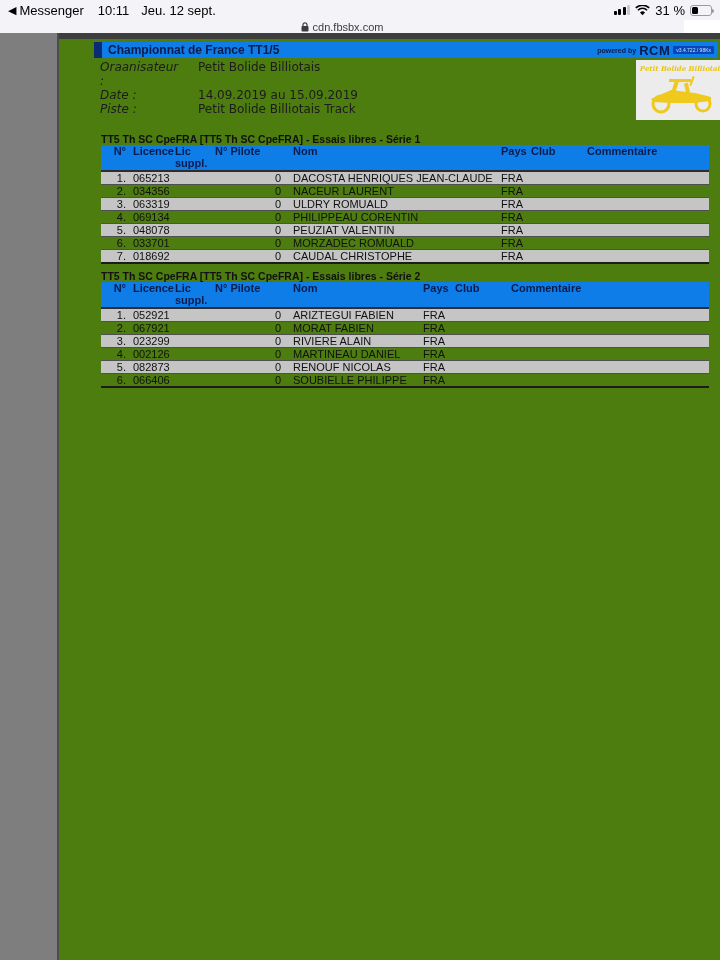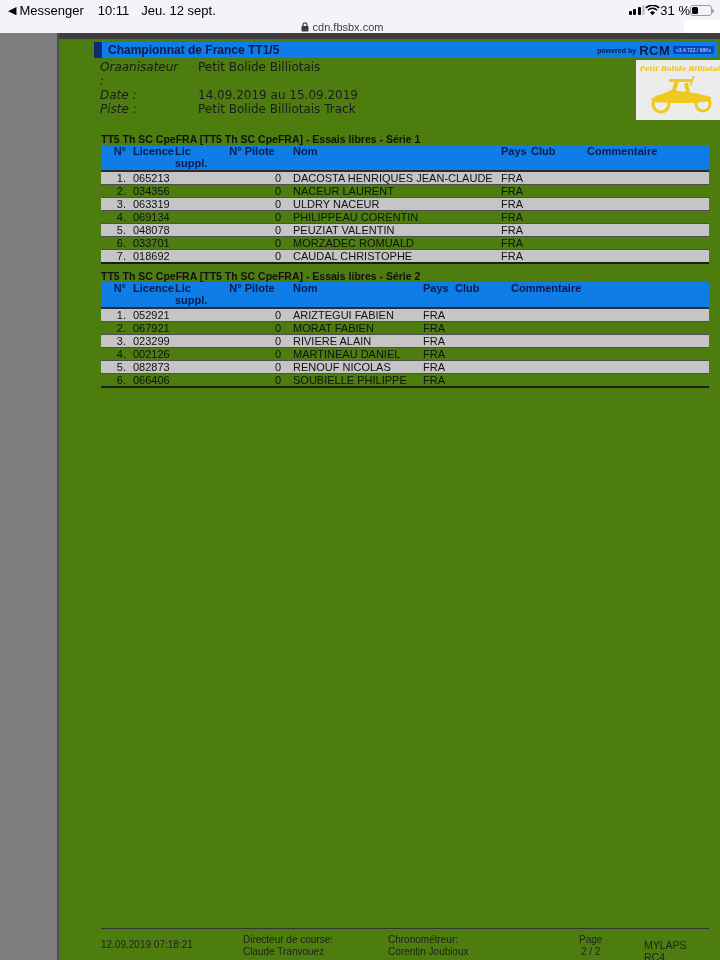--- a/index.html
+++ b/index.html
@@ -10,21 +10,21 @@
   .statusbar {
     position:absolute; left:0; top:0; width:720px; height:20px;
     background:#F4F3F8; display:flex; align-items:center; justify-content:space-between;
     padding:0 8px; font-size:13px; color:#000;
   }
   .sb-left { display:flex; align-items:center; gap:4px; }
   .back-chip { display:flex; align-items:center; gap:3px; cursor:default; }
   .back-chevron { font-size:11px; line-height:1; }
   .sb-time { font-weight:normal; margin-left:10px; }
   .sb-date { margin-left:8px; }
-  .sb-right { display:flex; align-items:center; }
+  .sb-right { display:flex; align-items:center; gap:5px; }
   .signal { display:flex; align-items:flex-end; gap:1.5px; height:10px; }
   .signal i { display:block; width:3px; background:#000; border-radius:1px; }
   .signal i:nth-child(1){height:4px;} .signal i:nth-child(2){height:6px;}
   .signal i:nth-child(3){height:8px;} .signal i:nth-child(4){height:10px; background:#c9c9cd;}
   .battery { position:relative; width:22px; height:11px; border:1px solid #9a9aa0; border-radius:3px; }
   .battery .level { position:absolute; left:1px; top:1px; bottom:1px; width:30%; background:#000; border-radius:1.5px; }
   .battery .nub { position:absolute; right:-3px; top:3px; width:2px; height:4px; background:#9a9aa0; border-radius:0 2px 2px 0; }
   .urlbar {
     position:absolute; left:0; top:20px; width:684px; height:13px;
     background:#F4F3F8; display:flex; align-items:center; justify-content:center;
@@ -67,21 +67,21 @@
   .section-title { position:absolute; font-size:10.5px; font-weight:bold; color:#111; left:42px; }
   .st1 { top:100px; } .st2 { top:237px; }
   .tbl { position:absolute; left:42px; border-collapse:collapse; table-layout:fixed; width:608px; font-size:11px; color:#111; }
   .tbl1 { top:112px; } .tbl2 { top:249px; }
   .tbl thead th {
     background:#0E7DE7; color:#0A1C4D; font-size:11px; font-weight:bold; text-align:left;
     padding:1px 0 1px 4px; vertical-align:top; border-bottom:2px solid #2d2d2d;
     white-space:pre-line; line-height:11.5px;
   }
   .tbl thead th.hc0 { text-align:right; padding-right:3px; }
-  .tbl thead th.hc3 { text-align:center; }
+  .tbl thead th.hc3 { }
   .tbl tbody td {
     height:12.4px; line-height:12px; padding:0 0 0 4px;
     border-bottom:1px solid #4f4f4f; overflow:hidden; white-space:nowrap;
   }
   .tbl tbody tr:nth-child(odd) { background:#C5C5C5; }
   .tbl tbody tr:last-child td { border-bottom:2px solid #1c1c1c; }
   .tbl tbody td.c0 { text-align:right; padding-right:3px; }
   .tbl tbody td.c3 { text-align:right; padding-right:8px; }
 
   
@@ -223,21 +223,21 @@
             <td class="c4">NACEUR LAURENT</td>
             <td class="c5">FRA</td>
             <td class="c6"></td>
             <td class="c7"></td>
           </tr>
           <tr>
             <td class="c0">3.</td>
             <td class="c1">063319</td>
             <td class="c2"></td>
             <td class="c3">0</td>
-            <td class="c4">ULDRY NACEUR</td>
+            <td class="c4">ULDRY ROMUALD</td>
             <td class="c5">FRA</td>
             <td class="c6"></td>
             <td class="c7"></td>
           </tr>
           <tr>
             <td class="c0">4.</td>
             <td class="c1">069134</td>
             <td class="c2"></td>
             <td class="c3">0</td>
             <td class="c4">PHILIPPEAU CORENTIN</td>
@@ -360,31 +360,15 @@
             <td class="c2"></td>
             <td class="c3">0</td>
             <td class="c4">SOUBIELLE PHILIPPE</td>
             <td class="c5">FRA</td>
             <td class="c6"></td>
             <td class="c7"></td>
           </tr>
         </tbody>
     </table>
 
-    <div class="doc-footer">
-      <div class="f-abs f-datetime">12.09.2019 07:18:21</div>
-      <div class="f-abs f-director">
-        <div>Directeur de course:</div>
-        <div>Claude Tranvouez</div>
-      </div>
-      <div class="f-abs f-chrono">
-        <div>Chronométreur:</div>
-        <div>Corentin Joubioux</div>
-      </div>
-      <div class="f-abs f-page">
-        <div>Page</div>
-        <div>2 / 2</div>
-      </div>
-      <div class="f-abs f-brand">MYLAPS RC4</div>
-    </div>
 
   </div>
 </div>
 
 </body></html>

